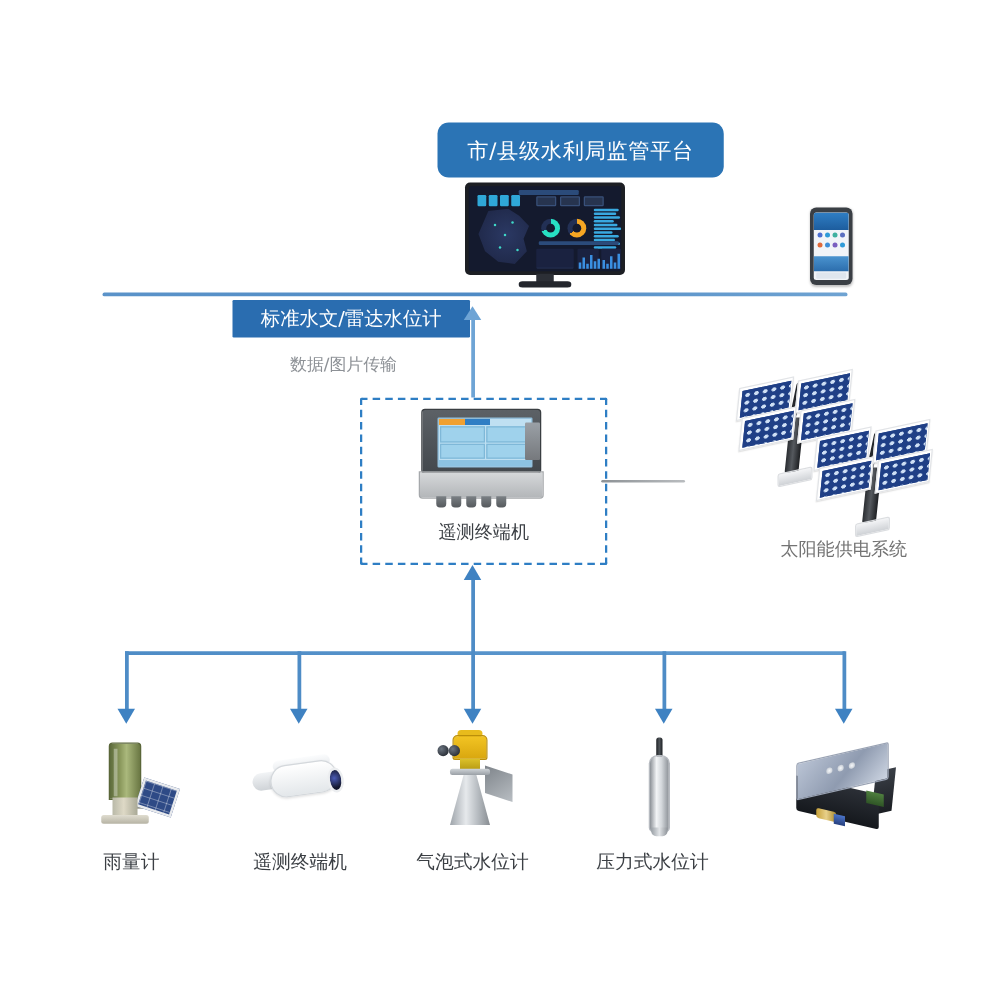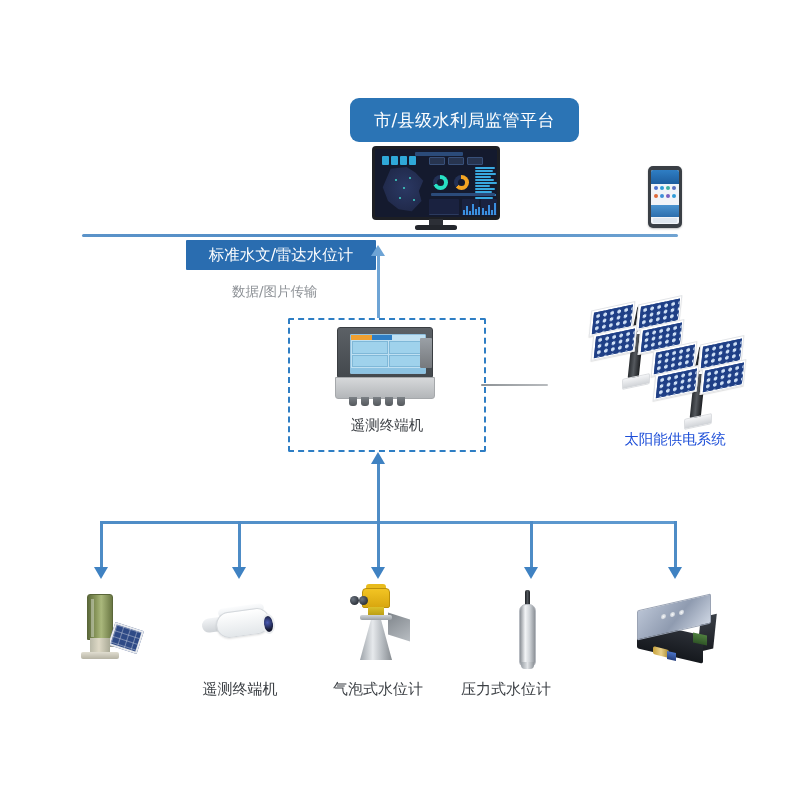--- a/index.html
+++ b/index.html
@@ -160,21 +160,21 @@
   .p4 { left:49px; top:24px; }
   .pole { position:absolute; width:11px; height:44px;
     background:linear-gradient(90deg,#2a2d31,#55595e 45%,#1c1e21);
     transform: skewX(-6deg); border-radius:1px;}
   .pole-base { position:absolute; width:28px; height:11px;
     background:linear-gradient(180deg,#f3f4f6,#cfd2d6);
     transform: skewY(-12deg); border-radius:2px; border:1px solid #dcdee1;}
   .arm { position:absolute; width:5px; height:34px; background:#24272b;
     transform: rotate(12deg); border-radius:2px;}
   #solar-label { position:absolute; left:590px; top:430px; width:170px;
-    text-align:center; color:#1d4ed8; font-size:14.5px; }
+    text-align:center; color:#737373; font-size:14.5px; }
 
   
   .ln { position:absolute; background:#4e8cc6; }
   #bus-h { left:100px; top:521px; width:576px; height:2.5px;
     background:linear-gradient(90deg,#4e8cc6,#5f9ad0); }
   .drop { position:absolute; width:2.5px; background:#4e8cc6; top:521px; height:48px; }
   .arrow-d { position:absolute; width:0; height:0; top:567px;
     border-left:7px solid transparent; border-right:7px solid transparent;
     border-top:12px solid #3f82c2; }
   #up-stem-low { position:absolute; left:377px; top:459px; width:2.5px; height:110px;
@@ -460,20 +460,21 @@
   <div class="drop" style="left:674px"></div>
   <div class="arrow-d" style="left:668px"></div>
 
   <div class="sensor" style="left:45px; top:588px;">
     <div class="rg-cyl"></div>
     <div class="rg-arm"></div>
     <div class="rg-sp"></div>
     <div class="rg-neck"></div>
     <div class="rg-foot"></div>
   </div>
+  <div class="sensor-label" style="left:35px;">雨量计</div>
 
   <div class="sensor" style="left:182px; top:588px;">
     <div class="cam-mount"></div>
     <div class="cam-shade"></div>
     <div class="cam-body"></div>
     <div class="cam-lens"></div>
   </div>
   <div class="sensor-label" style="left:170px;">遥测终端机</div>
 
   <div class="sensor" style="left:320px; top:582px;">
@@ -488,21 +489,21 @@
     <div class="rd-flange"></div>
     <div class="rd-horn"></div>
   </div>
   <div class="sensor-label" style="left:308px;">气泡式水位计</div>
 
   <div class="sensor" style="left:470px; top:588px;">
     <div class="pr-cable"></div>
     <div class="pr-body"></div>
     <div class="pr-tip"></div>
   </div>
-  <div class="sensor-label" style="left:436px;">压力式水位计</div>
+  <div class="sensor-label" style="left:452px;">压力式水位计</div>
 
   <div class="sensor" style="left:615px; top:586px;">
     <div class="bb-side"></div>
     <div class="bb-front"></div>
     <div class="bb-top"></div>
     <div class="bb-leds">
       <i></i>
         <i></i>
         <i></i>
     </div>

